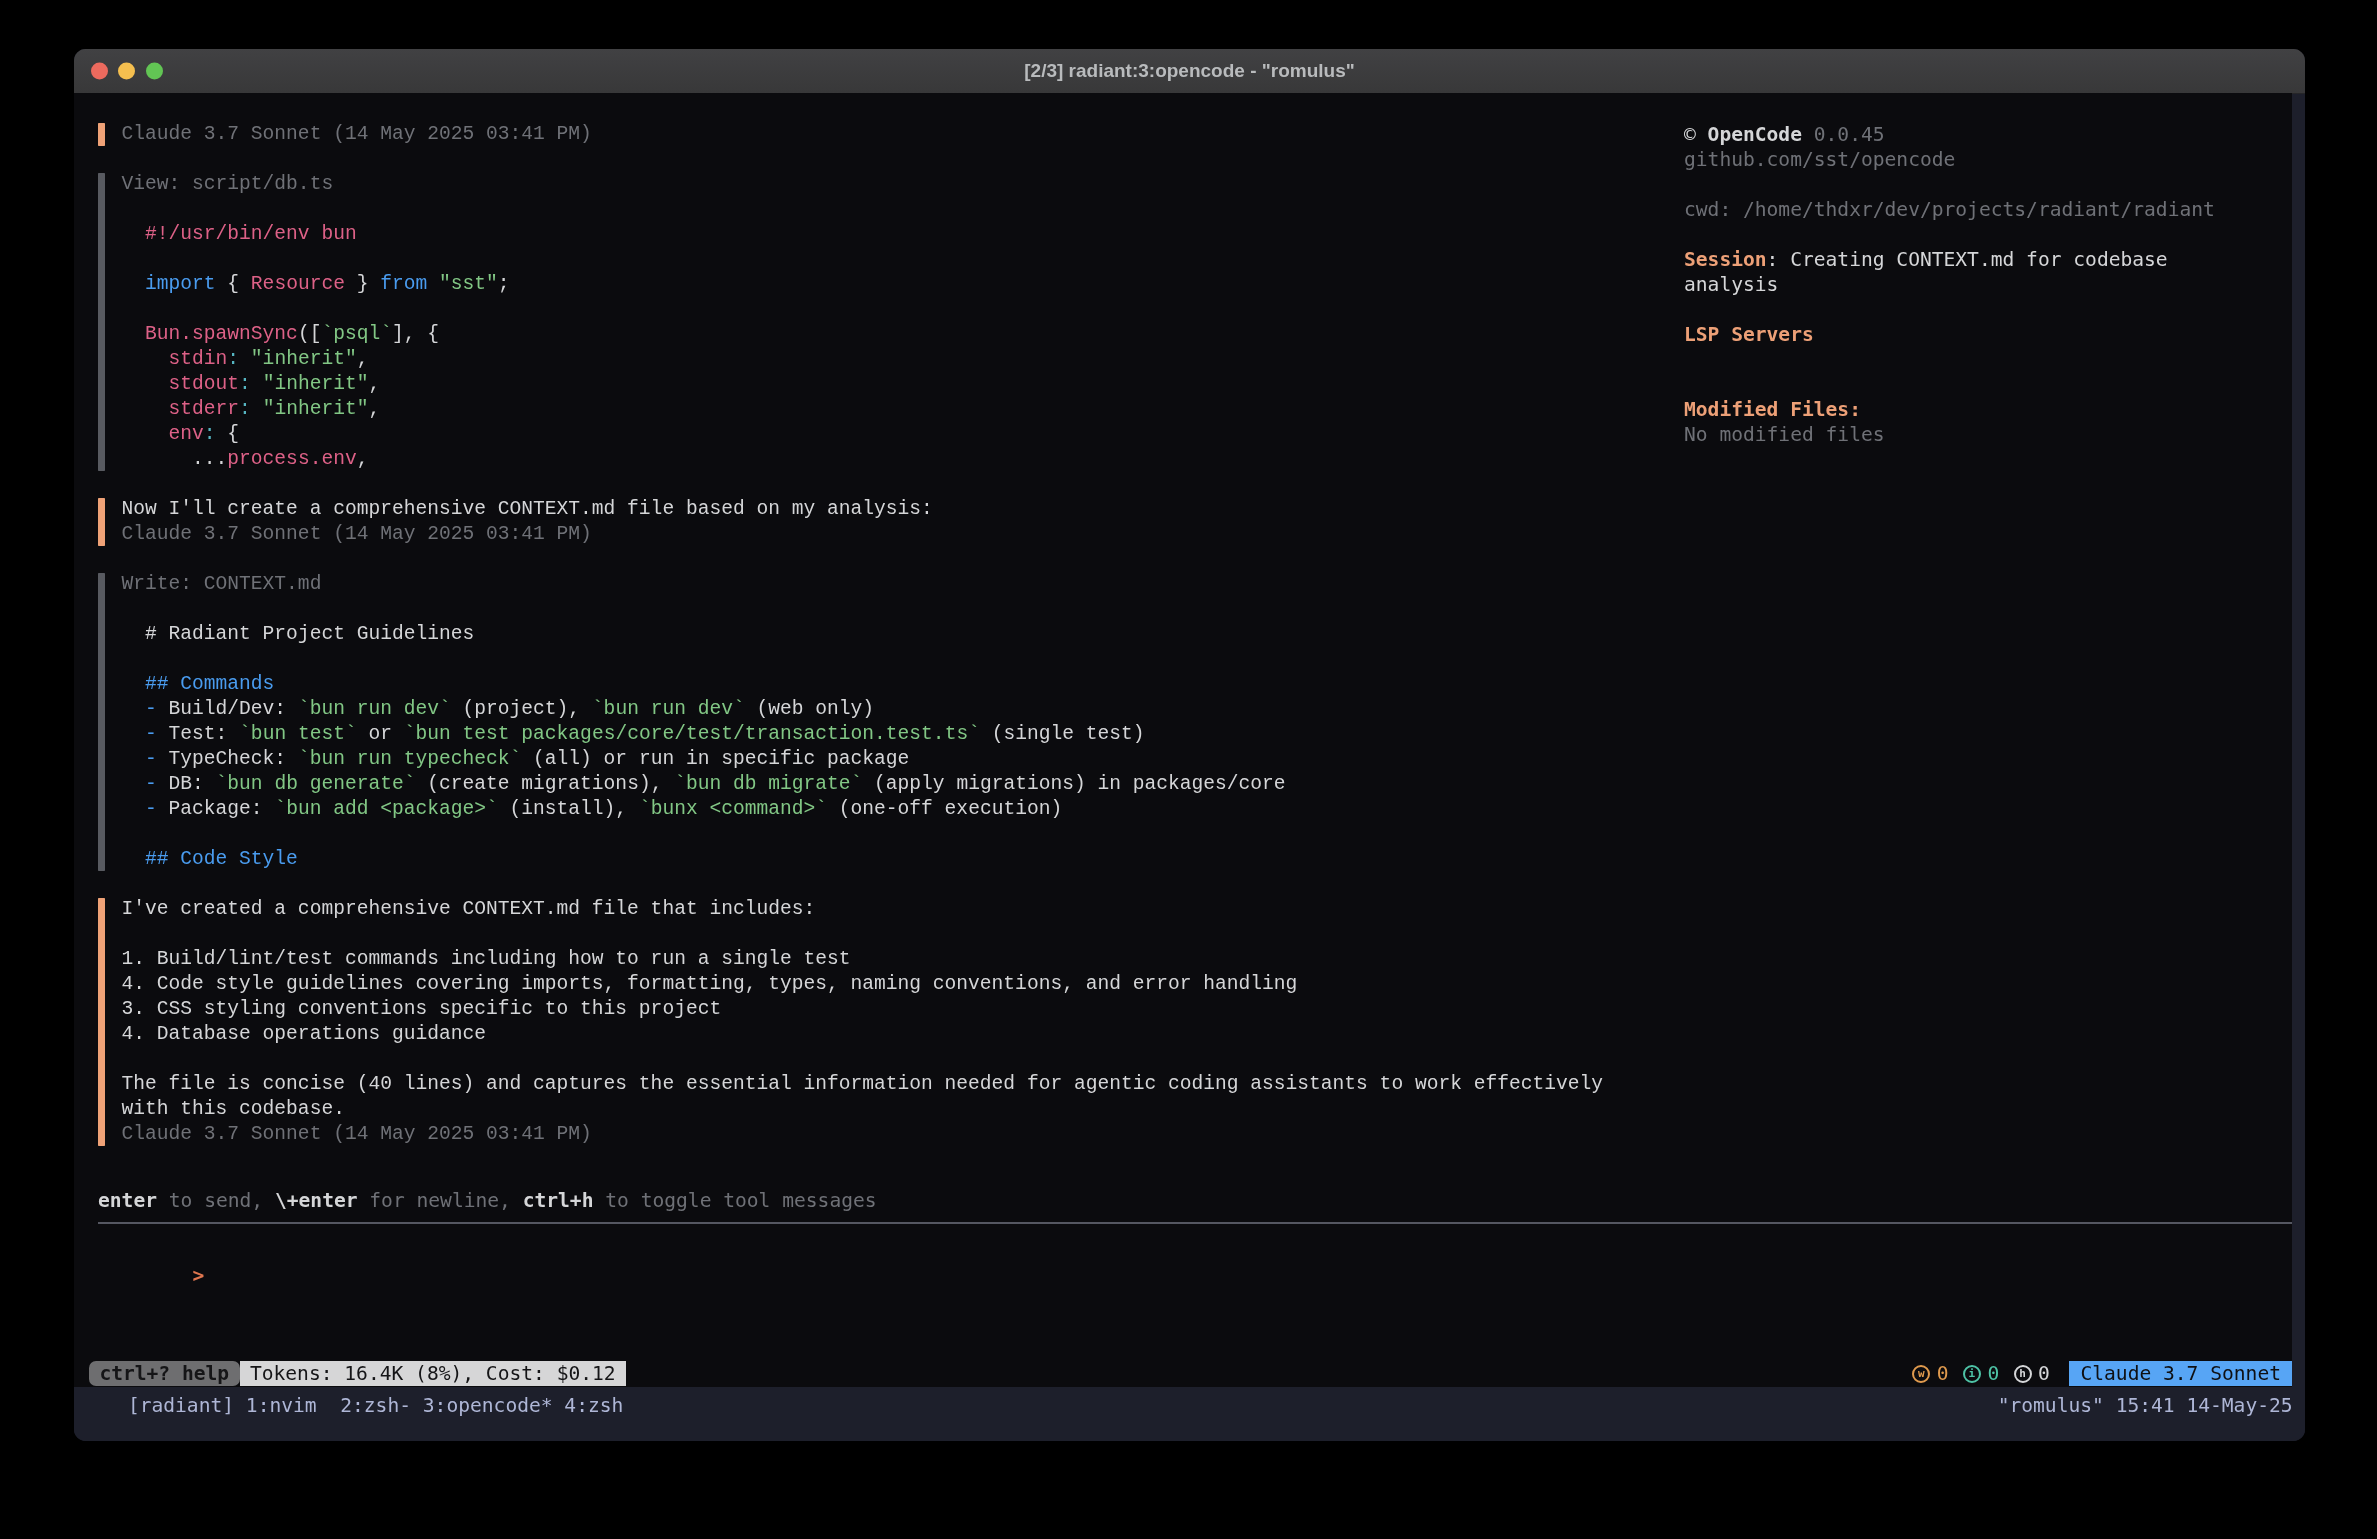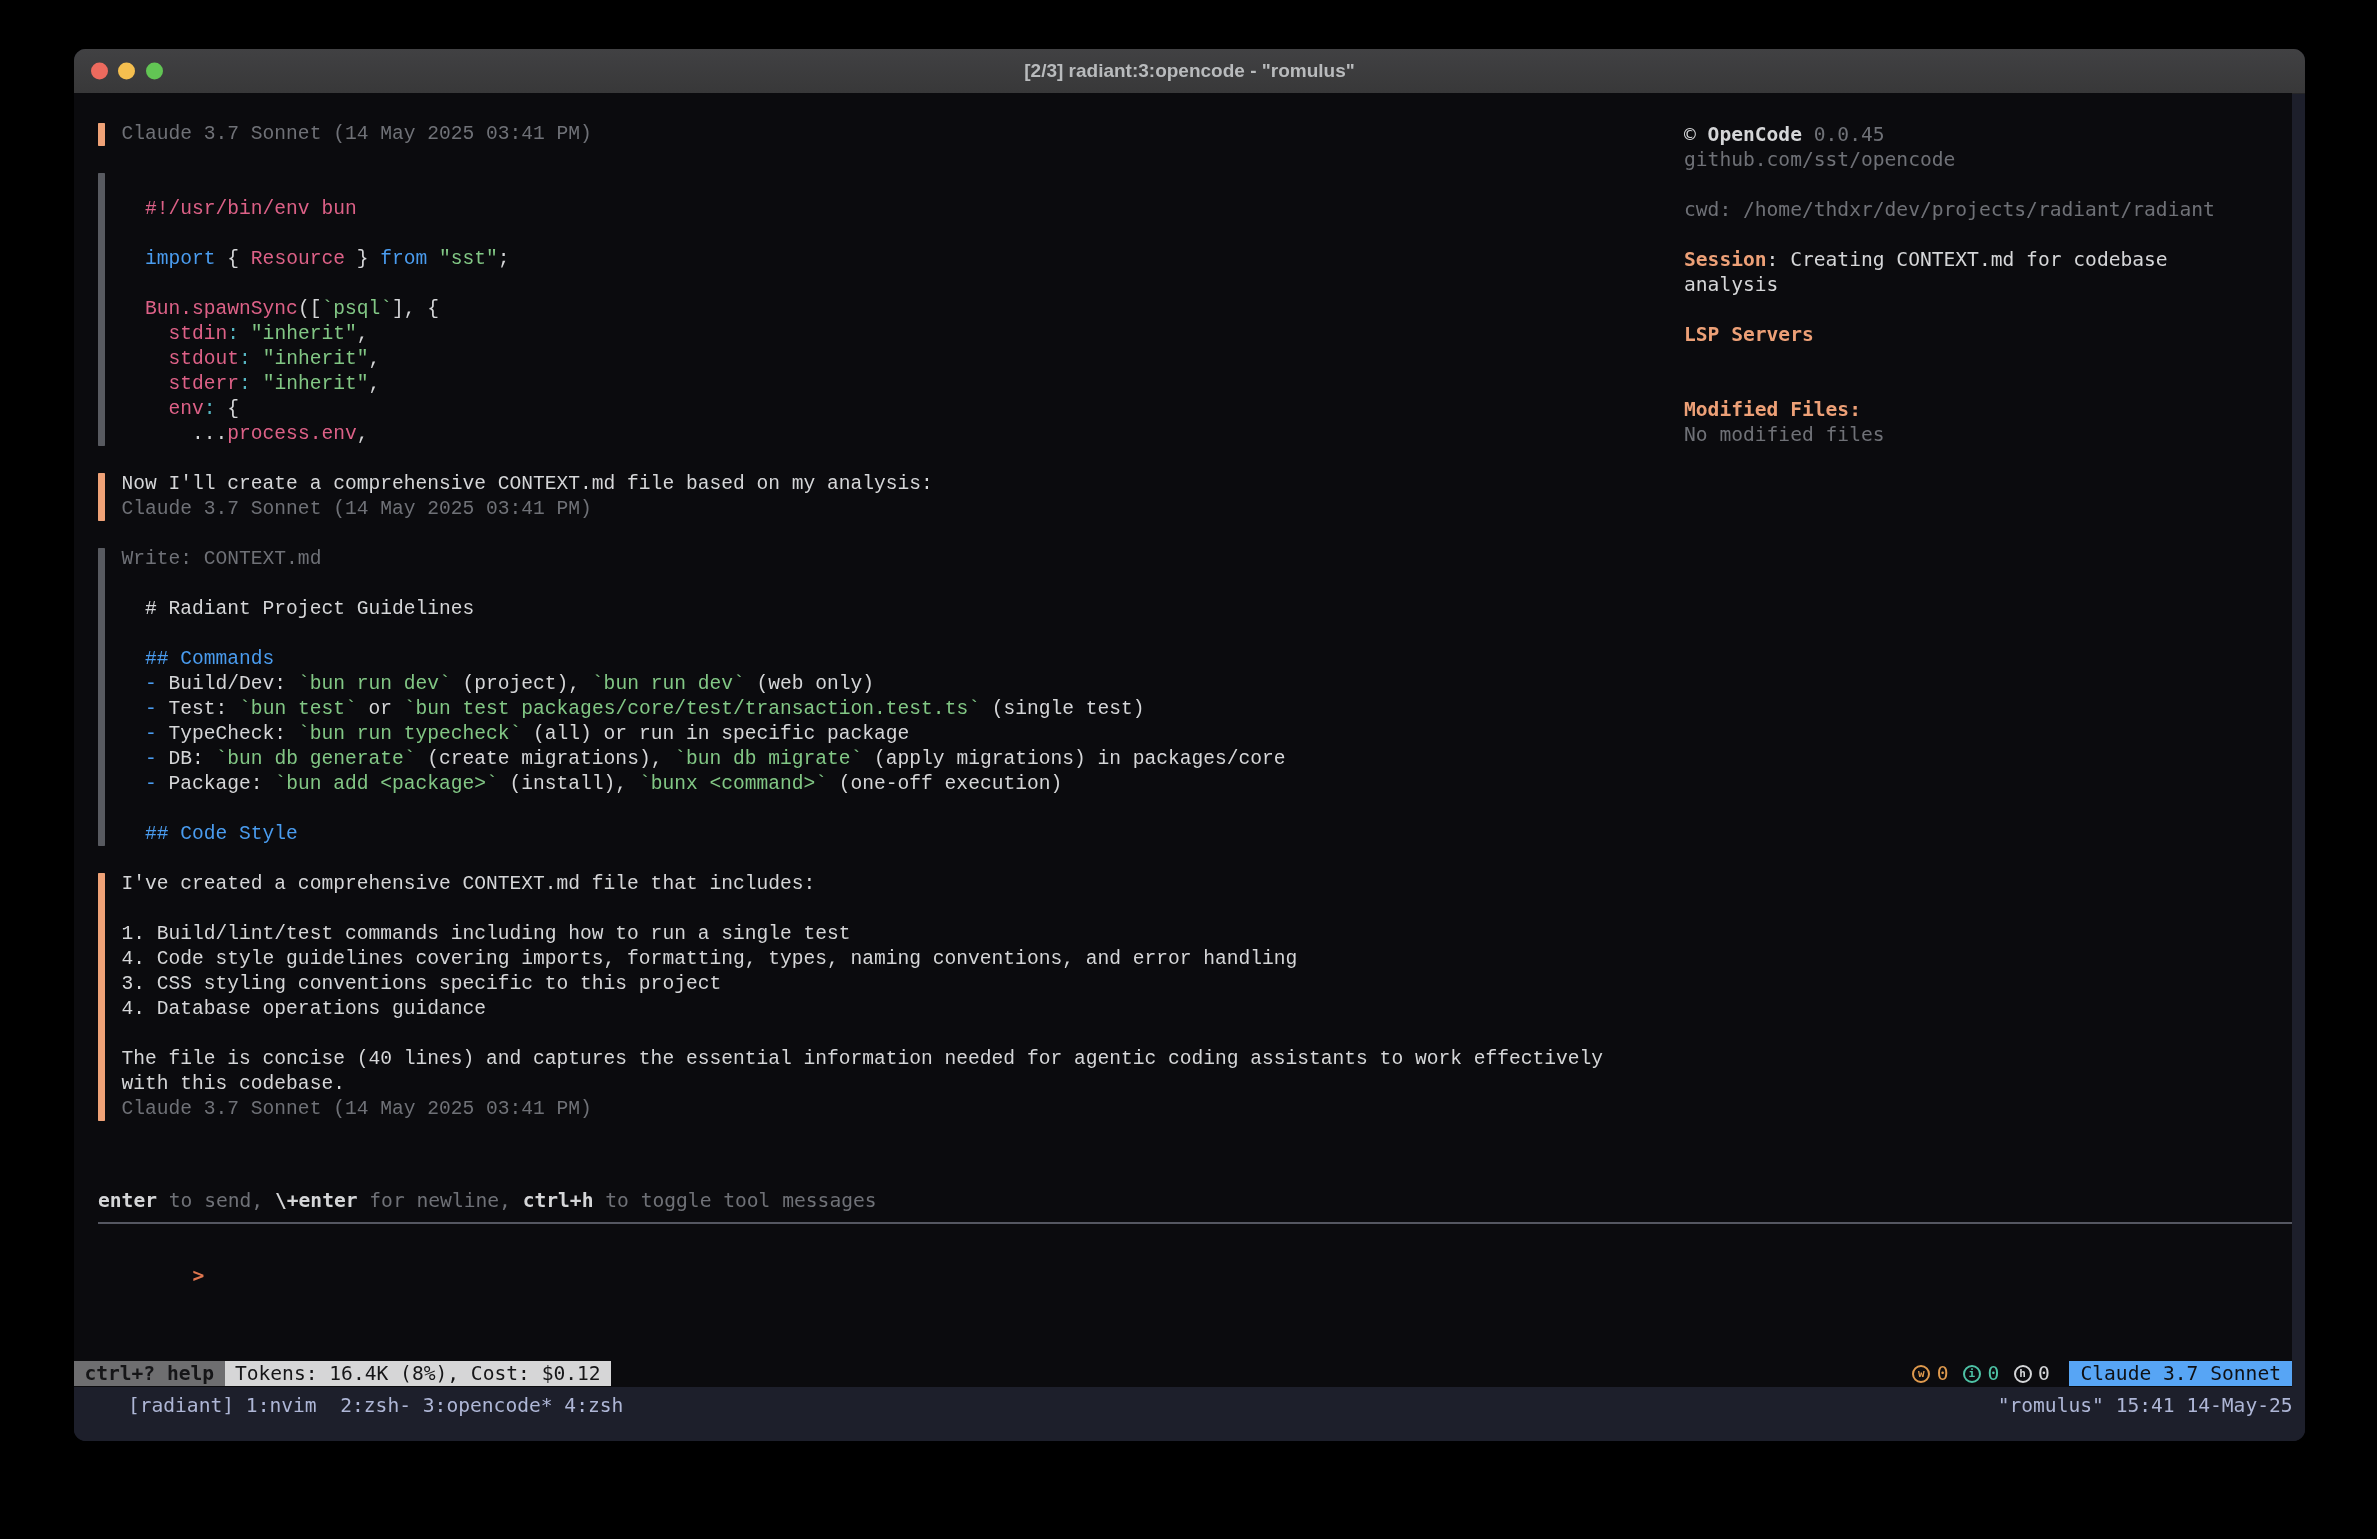--- a/index.html
+++ b/index.html
@@ -30,21 +30,21 @@
   
   .sidebar{position:absolute;left:1610px;top:29px;width:613px;}
   
   .hintline{position:absolute;left:24px;top:1095px;}
   .inputrule{position:absolute;left:24px;top:1129px;width:2194px;height:2px;background:#555761;}
   .promptline{position:absolute;left:24px;top:1145px;width:2179px;}
   .prompt-char{color:#e0764f;font-weight:700;}
   
   .statusbar{position:absolute;left:0;top:1268px;width:2218px;height:25px;display:flex;align-items:center;}
   .chip{height:25px;line-height:25px;font-size:19.6px;padding:0 10.4px;white-space:pre;}
-  .chip-help{margin-left:0;background:#6e6e70;color:#151517;font-weight:700;}
+  .chip-help{margin-left:15px;background:#6e6e70;color:#151517;font-weight:700;border-radius:7px;}
   .chip-tokens{background:#d6d6d7;color:#151517;}
   .flex-spacer{flex:1;}
   .diag{display:flex;align-items:center;gap:14.4px;margin-right:19.6px;}
   .diag-item{display:flex;align-items:center;gap:6.5px;font-size:19.6px;}
   .diag-circle{box-sizing:border-box;width:18px;height:18px;border:2px solid currentColor;border-radius:50%;
                display:flex;align-items:center;justify-content:center;font-size:11px;font-weight:700;line-height:1;}
   .diag-warning{color:#df9a4e}.diag-info{color:#4ec3a6}.diag-hint{color:#d5d6d8}
   .chip-model{background:#57a5f5;color:#0f1013;padding:0 11px;}
   
   .tmuxbar{position:absolute;left:0;right:0;bottom:0;height:53px;background:#1d1f2b;padding-left:48px;}
@@ -67,20 +67,21 @@
     </div>
 
     <div class="term">
       <div class="chat">
           <div class="block block-msg">
             <span class="bar"></span>
             <div class="line"><span class="c-gray">Claude 3.7 Sonnet (14 May 2025 03:41 PM)</span></div>
           </div>
           <div class="block block-tool">
             <span class="bar"></span>
+            <div class="line"><span class="c-gray">View: script/db.ts</span></div>
             <div class="line"></div>
             <div class="line"><span class="c-pink">  #!/usr/bin/env bun</span></div>
             <div class="line"></div>
             <div class="line"><span class="c-blue">  import</span><span class="c-white"> { </span><span class="c-pink">Resource</span><span class="c-white"> } </span><span class="c-blue">from</span><span class="c-white"> </span><span class="c-green">"sst"</span><span class="c-white">;</span></div>
             <div class="line"></div>
             <div class="line"><span class="c-pink">  Bun.spawnSync</span><span class="c-white">([</span><span class="c-green">`psql`</span><span class="c-white">], {</span></div>
             <div class="line"><span class="c-pink">    stdin</span><span class="c-cyan">:</span><span class="c-white"> </span><span class="c-green">"inherit"</span><span class="c-white">,</span></div>
             <div class="line"><span class="c-pink">    stdout</span><span class="c-cyan">:</span><span class="c-white"> </span><span class="c-green">"inherit"</span><span class="c-white">,</span></div>
             <div class="line"><span class="c-pink">    stderr</span><span class="c-cyan">:</span><span class="c-white"> </span><span class="c-green">"inherit"</span><span class="c-white">,</span></div>
             <div class="line"><span class="c-pink">    env</span><span class="c-cyan">:</span><span class="c-white"> {</span></div>

